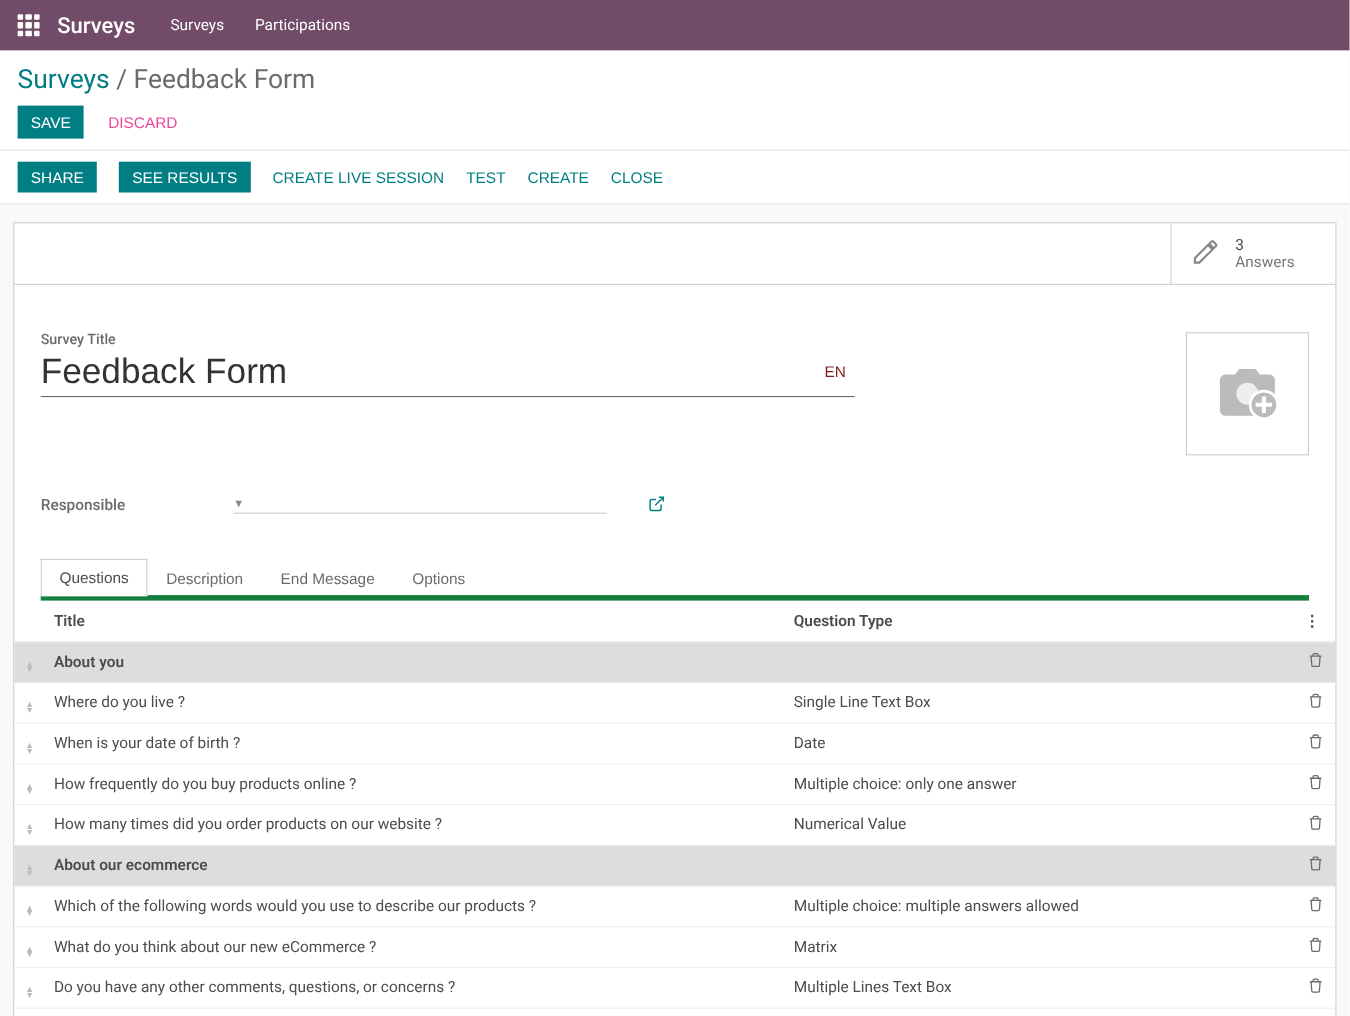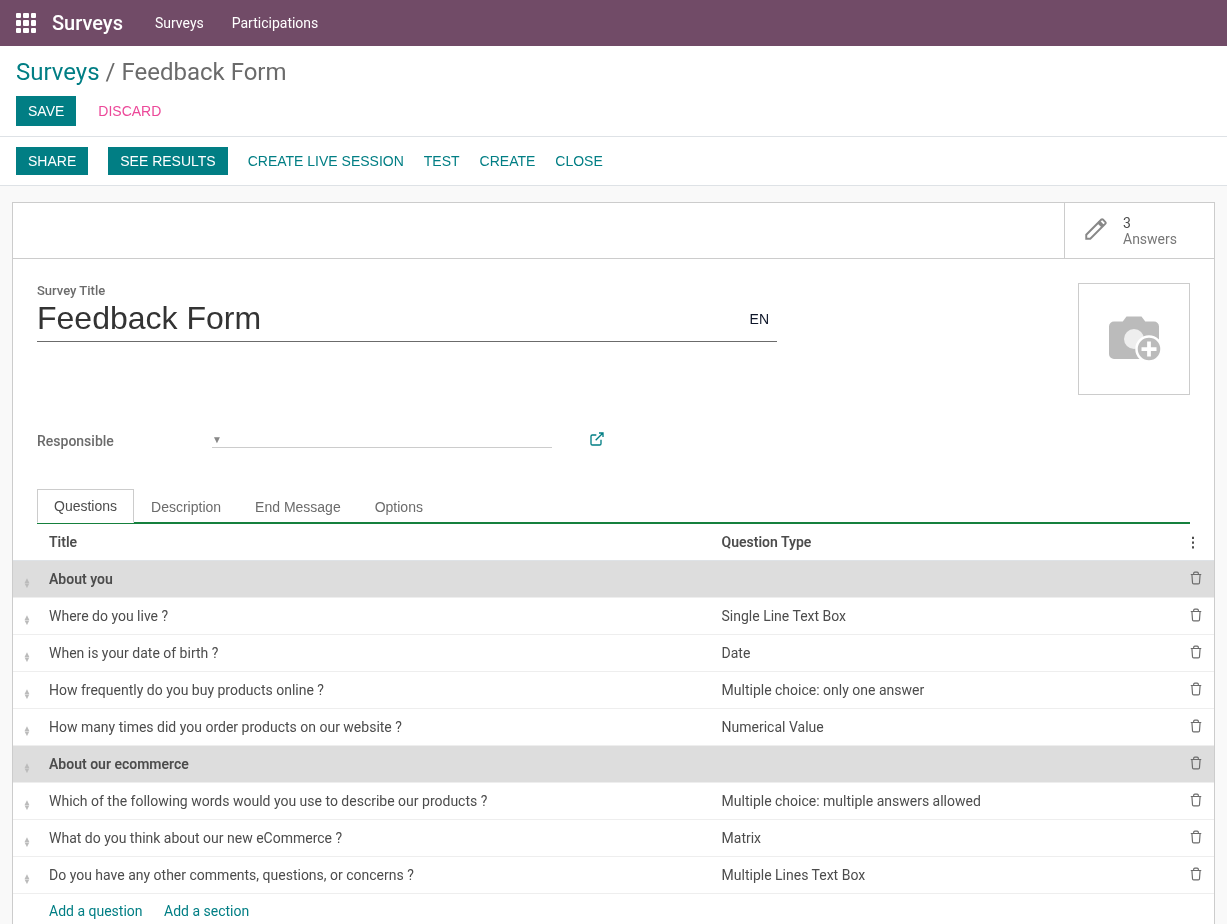--- a/index.html
+++ b/index.html
@@ -24,36 +24,36 @@
   
   .content-wrap { padding: 16px 12px; }
   .form-sheet { background: #fff; border: 1px solid #ccc; }
   .sheet-header { display: flex; height: 56px; }
   .sheet-header-spacer { flex: 1; border-bottom: 1px solid #ccc; }
   .stat-btn { border-left: 1px solid #ccc; border-bottom: 1px solid #ccc; padding: 8px 18px; display: flex; align-items: center; gap: 14px; cursor: pointer; width: 150px; }
   .stat-btn .num { color: #4c4c4c; font-size: 14px; }
   .stat-btn .lbl { color: #777; font-size: 14px; }
   
   .form-body { padding: 24px 24px 0 24px; }
-  .title-row { display: flex; align-items: flex-start; gap: 28px; }
+  .title-row { display: flex; align-items: flex-start; gap: 28px; margin-top: 19px; }
   .title-block { flex: 0 0 740px; }
   .field-label { color: #6b6b6b; font-size: 13px; font-weight: 500; margin-bottom: 2px; }
   .title-input-wrap { display: flex; align-items: center; border-bottom: 1px solid #6b6b6b; padding-bottom: 4px; }
   .title-input { border: none; font-size: 32px; font-weight: 400; color: #333; flex: 1; outline: none; }
-  .lang-btn { color: #0f172a; font-size: 14px; font-weight: 500; cursor: pointer; background: transparent; border: none; padding: 6px 8px; }
+  .lang-btn { color: #7f1d1d; font-size: 14px; font-weight: 500; cursor: pointer; background: transparent; border: none; padding: 6px 8px; }
   .image-upload { margin-left: auto; width: 112px; height: 112px; border: 1px solid #ccc; display: flex; align-items: center; justify-content: center; cursor: pointer; }
   
   .resp-row { display: flex; align-items: center; gap: 25px; margin-top: 36px; }
   .resp-label { color: #6b6b6b; font-size: 14px; font-weight: 500; width: 150px; }
   .resp-field { flex: 0 0 340px; border-bottom: 1px solid #ccc; display: flex; align-items: center; padding-bottom: 2px; }
   .resp-input { border: none; font-size: 14px; color: #4c4c4c; flex: 1; outline: none; }
   .chevron-down { color: #888; font-size: 10px; cursor: pointer; }
   .ext-link { color: #017E84; margin-left: 12px; cursor: pointer; }
   
-  .tabs { margin-top: 38px; display: flex; border-bottom: 2px solid #15803d; }
+  .tabs { margin-top: 38px; display: flex; border-bottom: 5px solid #15803d; }
   .tab { border: 1px solid transparent; border-bottom: none; padding: 8px 16px; font-size: 14px; color: #6b6b6b; cursor: pointer; background: transparent; margin-bottom: -1px; }
   .tab.active { border-color: #ccc; background: #fff; color: #4c4c4c; border-bottom: 1px solid #fff; }
   
   .qtable { width: 100%; border-collapse: collapse; font-size: 14px; }
   .qtable th { text-align: left; padding: 10px 8px; font-weight: 600; color: #4c4c4c; border-bottom: 1px solid #dee2e6; }
   .qtable td { padding: 9px 8px; border-bottom: 1px solid #eee; color: #4c4c4c; }
   .qtable tr.section-row td { background: #ddd; font-weight: 600; }
   .qtable tr.section-row td.drag-cell, .qtable tr.section-row td.trash-cell { background: #ddd; }
   .drag-cell { width: 28px; text-align: center; color: #aaa; cursor: grab; }
   .trash-cell { width: 36px; text-align: center; color: #6b6b6b; cursor: pointer; }

